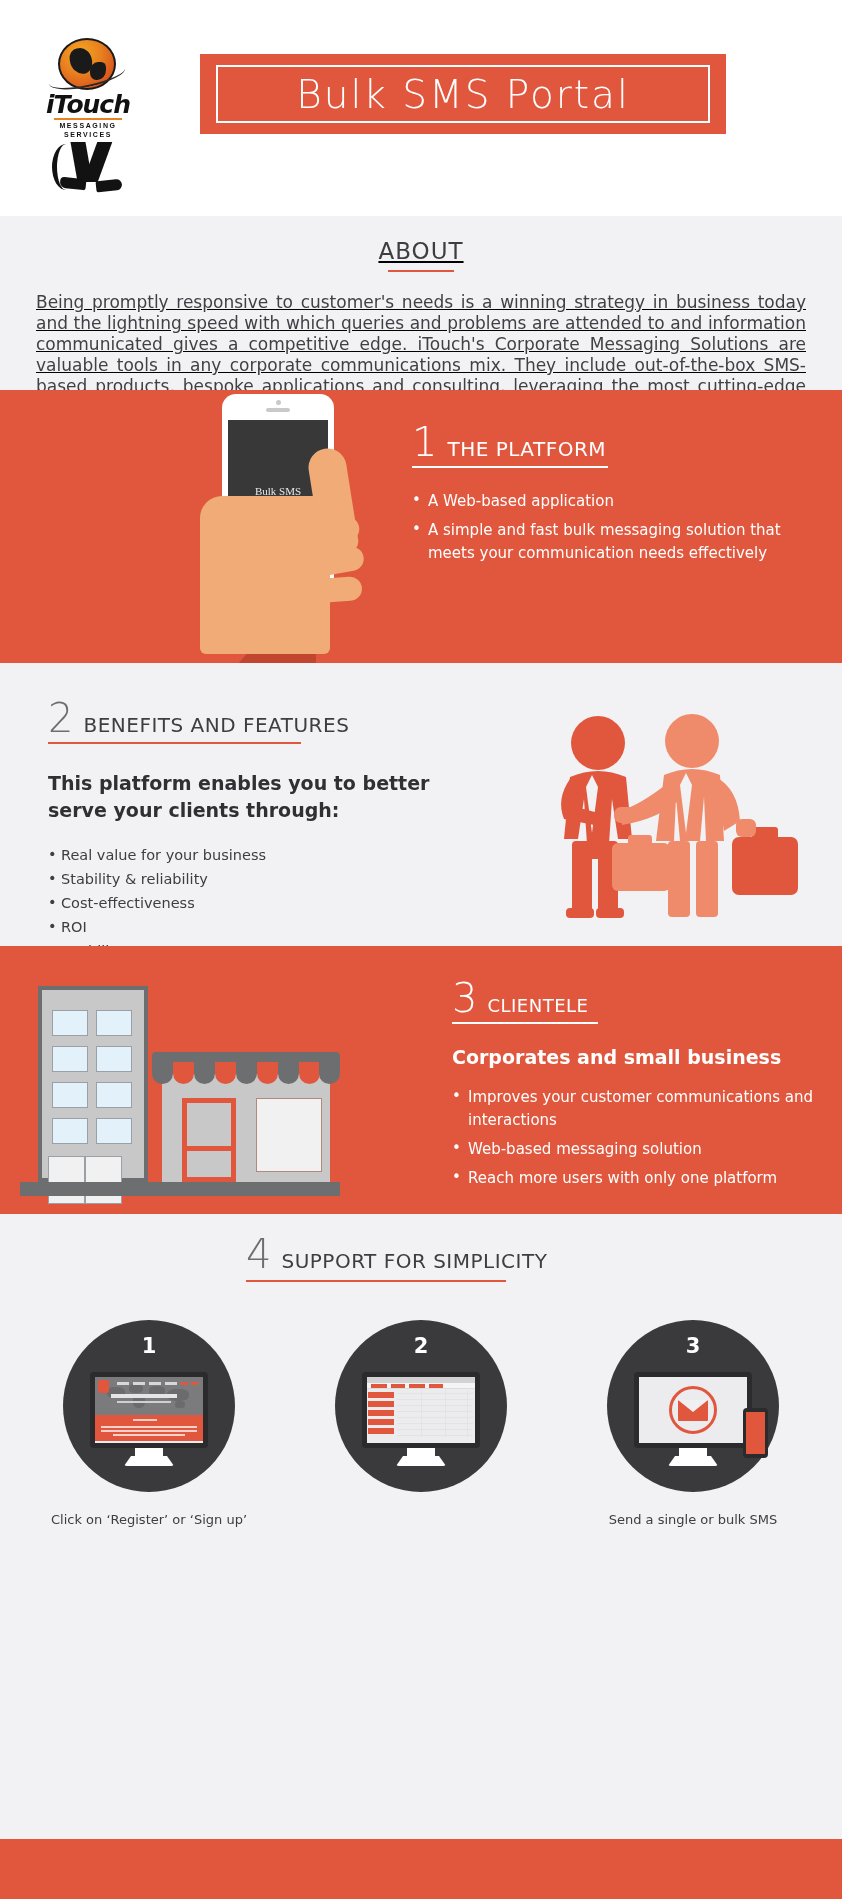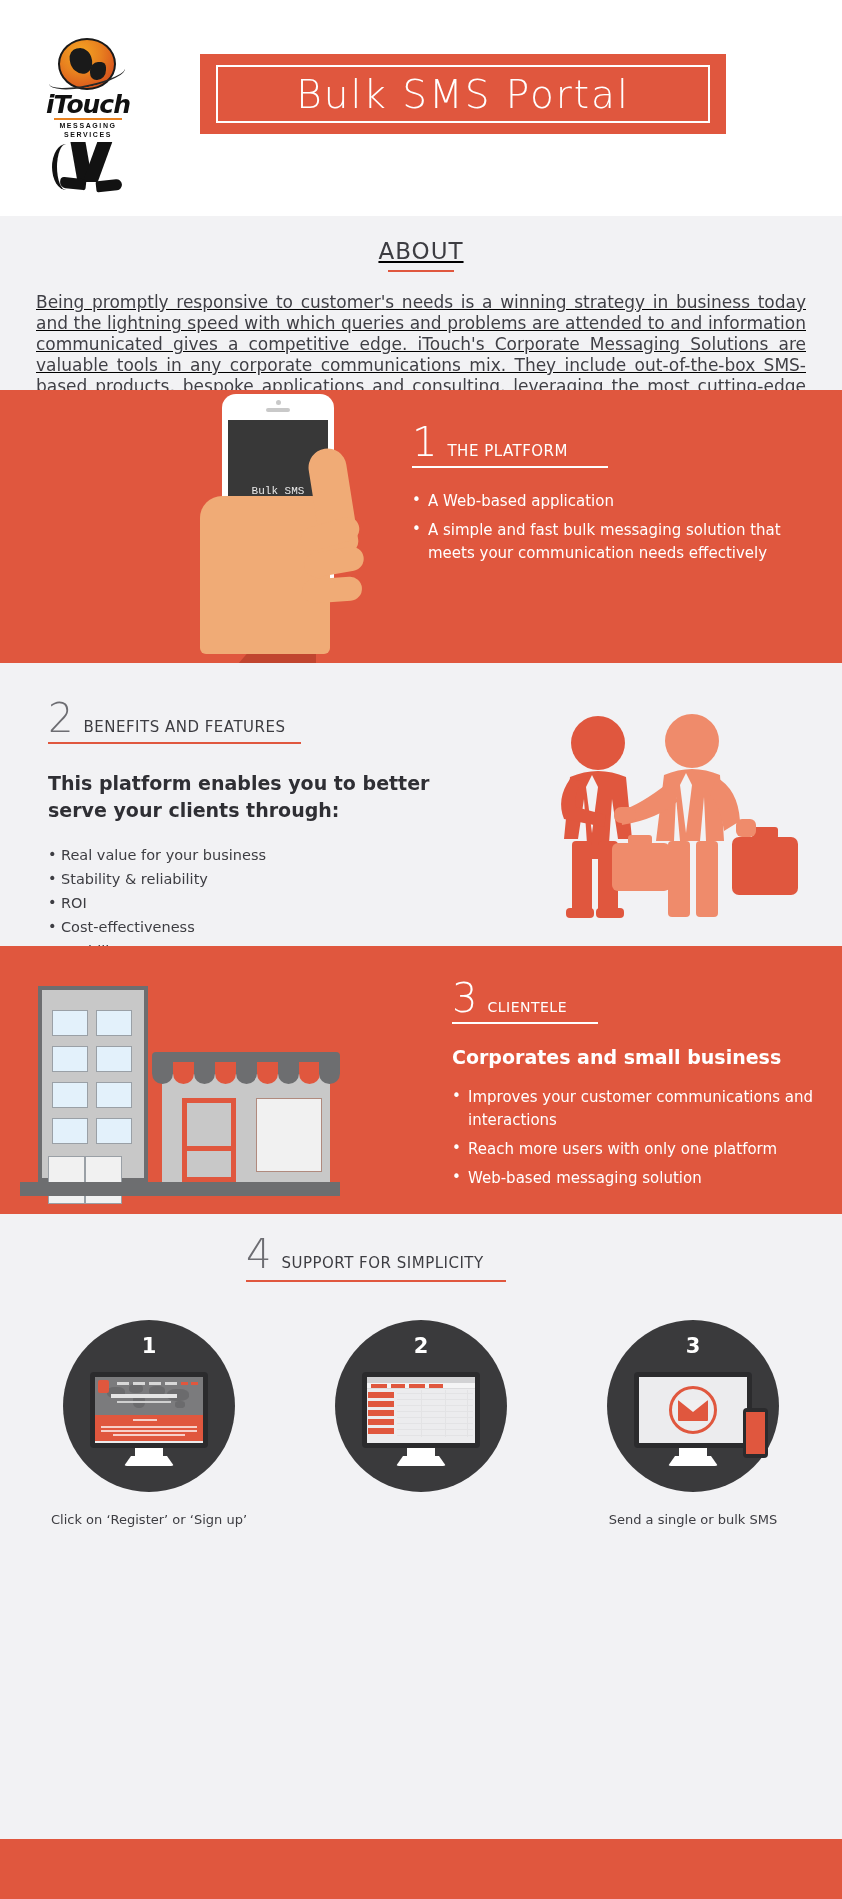--- a/index.html
+++ b/index.html
@@ -102,21 +102,21 @@
   }
   .phone-speaker { position: absolute; left: 44px; top: 14px; width: 24px; height: 4px; background: #c9c9c9; border-radius: 2px; }
   .phone-cam { position: absolute; left: 54px; top: 6px; width: 5px; height: 5px; background: #c9c9c9; border-radius: 50%; }
   .phone-screen {
     position: absolute; left: 6px; top: 26px; width: 100px; height: 160px;
     background: #383838; display: flex; flex-direction: column;
     align-items: center; justify-content: center;
   }
   .phone-screen span {
     color: #e9e9e9; font-size: 11px; line-height: 17px; text-align: center;
-    font-family: Liberation Mono, monospace;
+    font-family: Liberation Serif, serif;
   }
   .hand-palm {
     position: absolute; left: -22px; top: 122px; width: 130px; height: 158px;
     background: #f0ab76; border-radius: 22px 18px 6px 6px;
   }
   .thumb {
     position: absolute; left: 92px; top: 74px; width: 38px; height: 108px;
     background: #f0ab76; border-radius: 20px 20px 14px 14px;
     transform: rotate(-9deg);
   }
@@ -125,21 +125,21 @@
   }
   .f1 { left: 78px; top: 148px; transform: rotate(-16deg); }
   .f2 { left: 82px; top: 176px; transform: rotate(-10deg); }
   .f3 { left: 80px; top: 204px; transform: rotate(-4deg); }
   .plat-body { position: absolute; left: 412px; top: 32px; width: 410px; }
   .sec-num-row { display: flex; align-items: baseline; gap: 10px; }
   .sec-num {
     font-size: 40px; font-weight: 200; line-height: 1;
     font-family: "DejaVu Sans", sans-serif;
   }
-  .sec-label { font-size: 15px; letter-spacing: 0.5px; font-family: "DejaVu Sans", sans-serif; }
+  .sec-label { font-size: 20px; letter-spacing: 0.5px; font-family: "DejaVu Sans", sans-serif; }
   .sec-num.light, .sec-label.light { color: #ffffff; }
   .sec-num.dark { color: #6d6d72; }
   .sec-label.dark { color: #3d3d42; }
   .sec-underline { height: 2px; margin-top: 4px; }
   .sec-underline.light { background: #ffffff; width: 196px; }
   .sec-underline.dark { background: #e0573e; }
   ul.bullets { list-style: none; margin-top: 22px; }
   ul.bullets li {
     position: relative; padding-left: 16px; margin-bottom: 6px;
     font-size: 15px; line-height: 23px;
@@ -321,22 +321,22 @@
     <div class="ben-body">
       <div class="sec-num-row">
         <span class="sec-num dark">2</span>
         <span class="sec-label dark">BENEFITS AND FEATURES</span>
       </div>
       <div class="sec-underline dark" style="width:253px"></div>
       <div class="ben-head">This platform enables you to better serve your clients through:</div>
       <ul class="tight">
         <li>Real value for your business</li>
         <li>Stability &amp; reliability</li>
+        <li>Cost-effectiveness</li>
         <li>ROI</li>
-        <li>Cost-effectiveness</li>
         <li>Usability</li>
       </ul>
     </div>
 
     <svg class="people" viewBox="0 0 280 230">
 
       <circle cx="58" cy="40" r="27" fill="#e0573e"></circle>
       <path d="M30 74 q28 -12 56 0 l6 62 -14 0 -6 -40 -4 60 -20 0 -4 -60 -6 40 -14 0 z" fill="#e0573e"></path>
       <path d="M52 72 l6 12 -6 46 -6 -46 z" fill="#f2f2f4"></path>
       <path d="M30 76 q-14 20 -6 40 l40 8 2 -12 -30 -8 q-2 -16 6 -26 z" fill="#e0573e"></path>
@@ -393,28 +393,28 @@
       </div>
       <div class="shop-door"></div>
       <div class="shop-door-bar"></div>
       <div class="shop-win"></div>
       <div class="shop-base"></div>
     </div>
 
     <div class="cli-body">
       <div class="sec-num-row">
         <span class="sec-num light">3</span>
-        <span class="sec-label light" style="font-size:14px">CLIENTELE</span>
+        <span class="sec-label light" style="font-size:18px">CLIENTELE</span>
       </div>
       <div class="sec-underline light" style="width:146px"></div>
       <div class="cli-head">Corporates and small business</div>
       <ul class="bullets light" style="margin-top:18px; font-size:14px">
         <li>Improves your customer communications and interactions</li>
+        <li>Web-based messaging solution</li>
         <li>Reach more users with only one platform</li>
-        <li>Web-based messaging solution</li>
       </ul>
     </div>
   </div>
 
   <div class="sec-support">
     <div class="sup-head">
       <div class="sec-num-row">
         <span class="sec-num dark">4</span>
         <span class="sec-label dark">SUPPORT FOR SIMPLICITY</span>
       </div>

